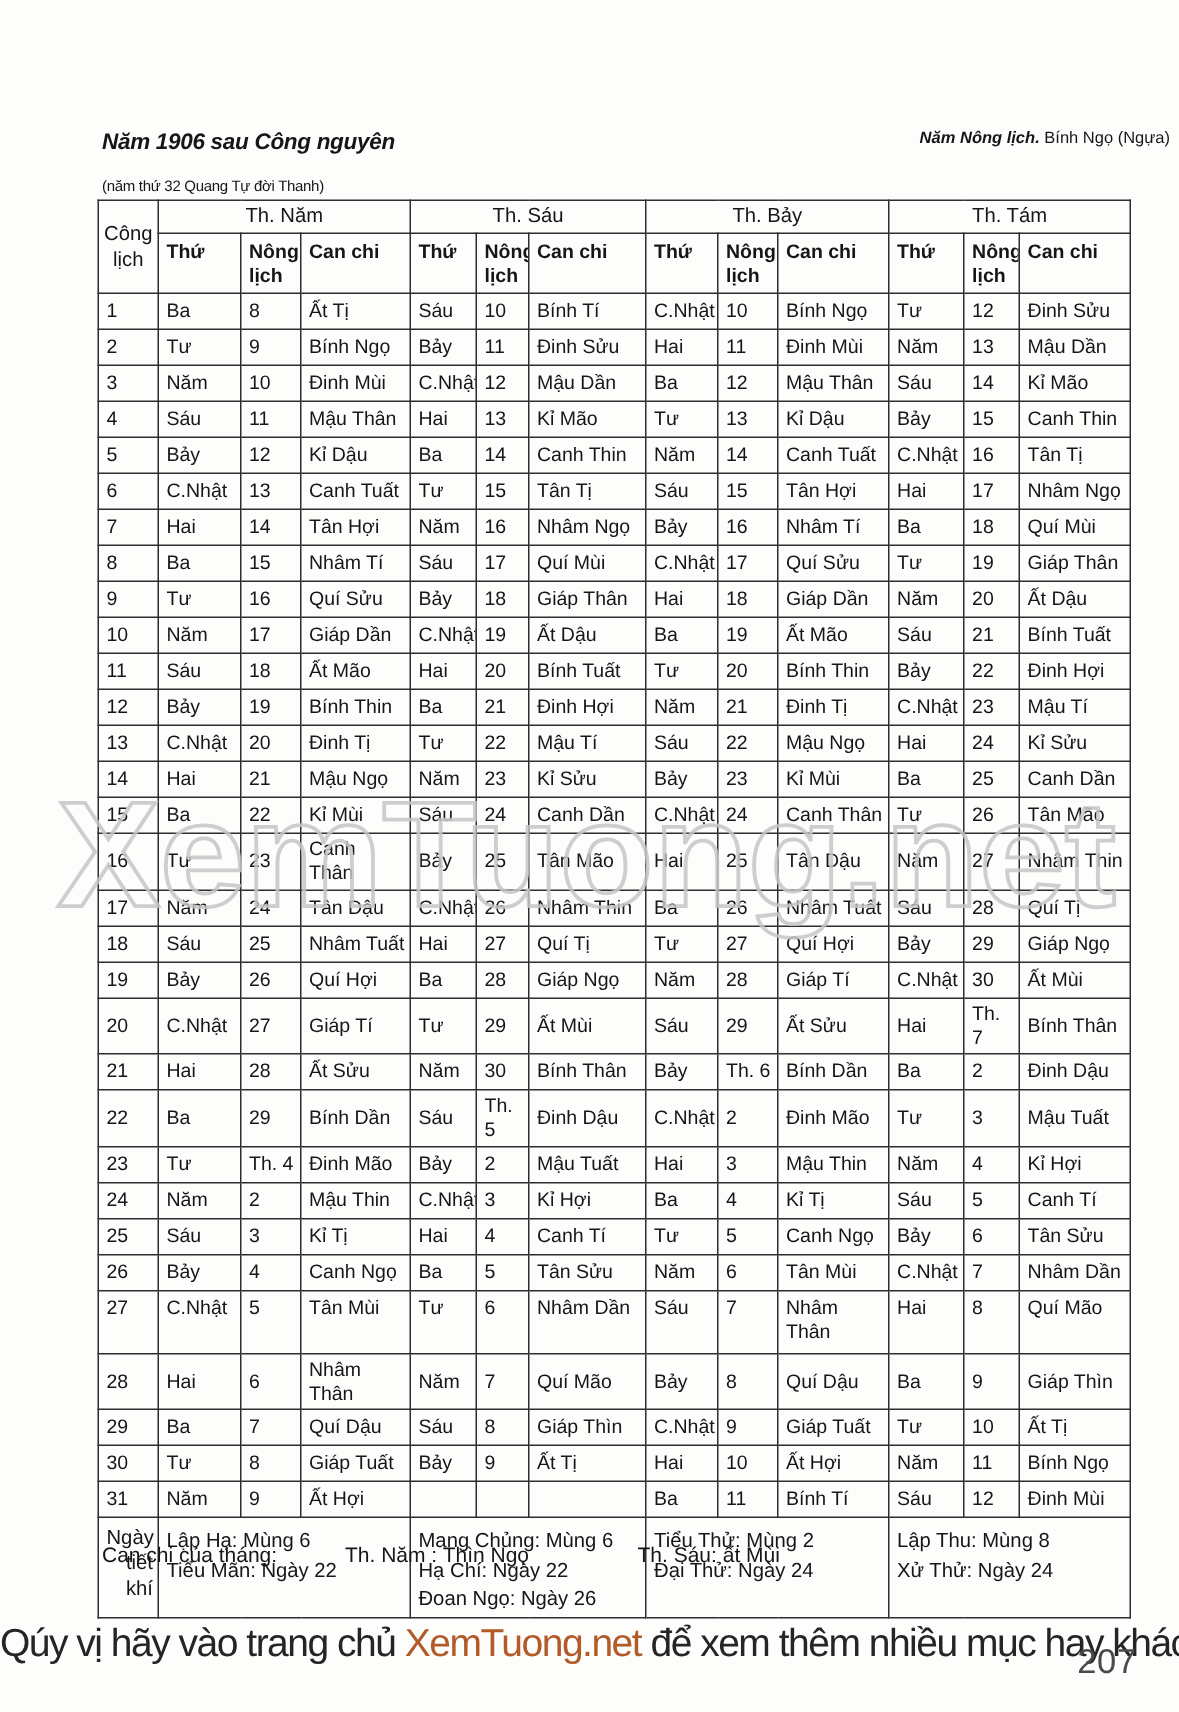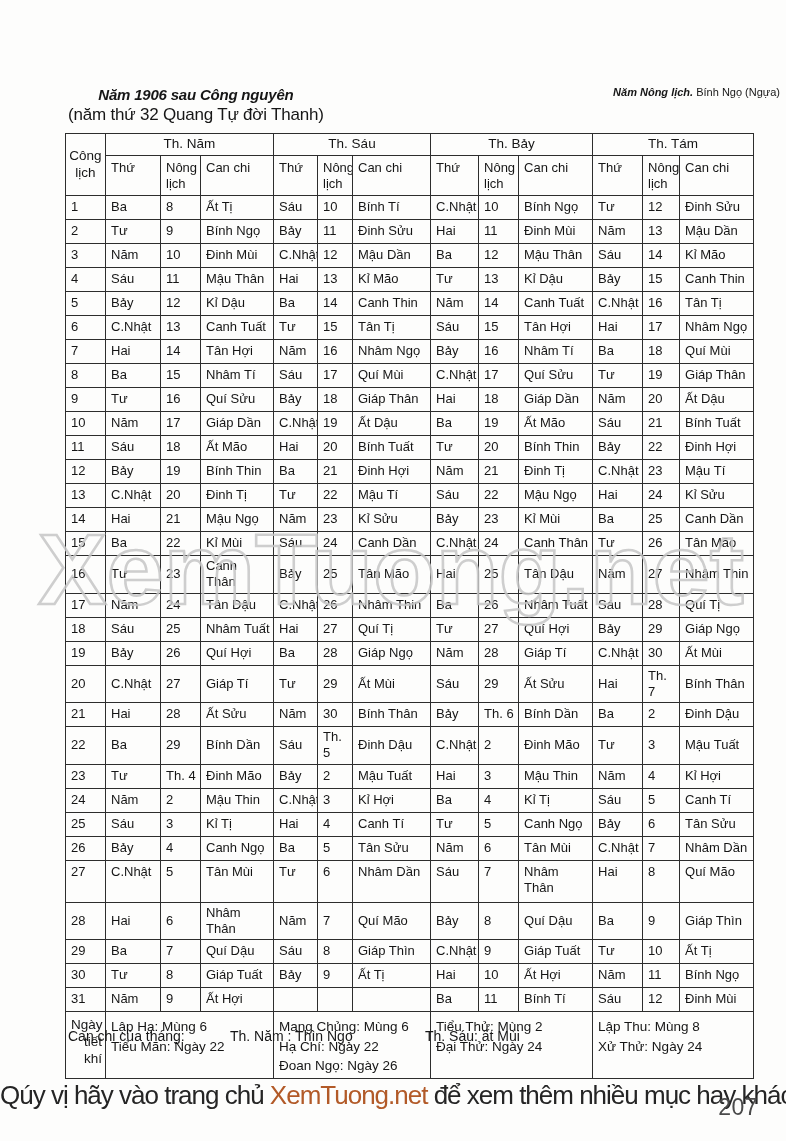--- a/index.html
+++ b/index.html
@@ -9,24 +9,24 @@
     background: #fdfdfc;
     color: #161616;
     font-family: "Liberation Sans", "DejaVu Sans", sans-serif;
     overflow: hidden;
   }
 
   
   .page-header {
     position: absolute;
     top: 86px; left: 68px; right: 6px;
-    display: flex; justify-content: space-between; align-items: flex-start; text-align: center;
+    display: flex; justify-content: space-between; align-items: flex-start;
   }
   .hdr-left .hdr-title { font-size: 15px; font-weight: bold; font-style: italic; letter-spacing: -0.2px; }
-  .hdr-left .hdr-sub   { font-size: 17px; margin-top: 2px; letter-spacing: -0.2px; }
+  .hdr-left .hdr-sub   { font-size: 10px; margin-top: 16px; letter-spacing: -0.2px; }
   .hdr-right { font-size: 11px; white-space: nowrap; }
   .hdr-right .hdr-right-label { font-weight: bold; font-style: italic; }
 
   
   table.calendar {
     position: absolute;
     top: 133px; left: 65px;
     width: 688px;
     border-collapse: collapse;
     table-layout: fixed;
@@ -39,21 +39,21 @@
     vertical-align: middle;
     text-align: left;
     line-height: 1.25;
     white-space: pre-line;
     overflow: hidden;
   }
   table.calendar tr.month-row th {
     text-align: center; font-weight: normal; font-size: 13.5px; height: 22px; padding: 1px 2px;
   }
   table.calendar tr.sub-row th {
-    font-weight: normal; vertical-align: top; height: 40px; padding-top: 4px;
+    font-weight: bold; vertical-align: top; height: 40px; padding-top: 4px;
   }
   th.corner { text-align: left; vertical-align: middle; font-weight: normal; padding-left: 5px; }
   table.calendar tbody td { height: 24px; }
   table.calendar tbody tr:nth-child(27) td { height: 42px; vertical-align: top; padding-top: 3px; }
   tr.tietkhi-row td { height: 64px; vertical-align: top; padding-top: 5px; font-size: 13.5px; }
   tr.tietkhi-row td.tk-label { vertical-align: top; text-align: right; }
   .tk-line { line-height: 1.45; }
 
   
   .watermark-svg { position: absolute; top: 492px; left: 0; pointer-events: none; opacity: 0.85; }

